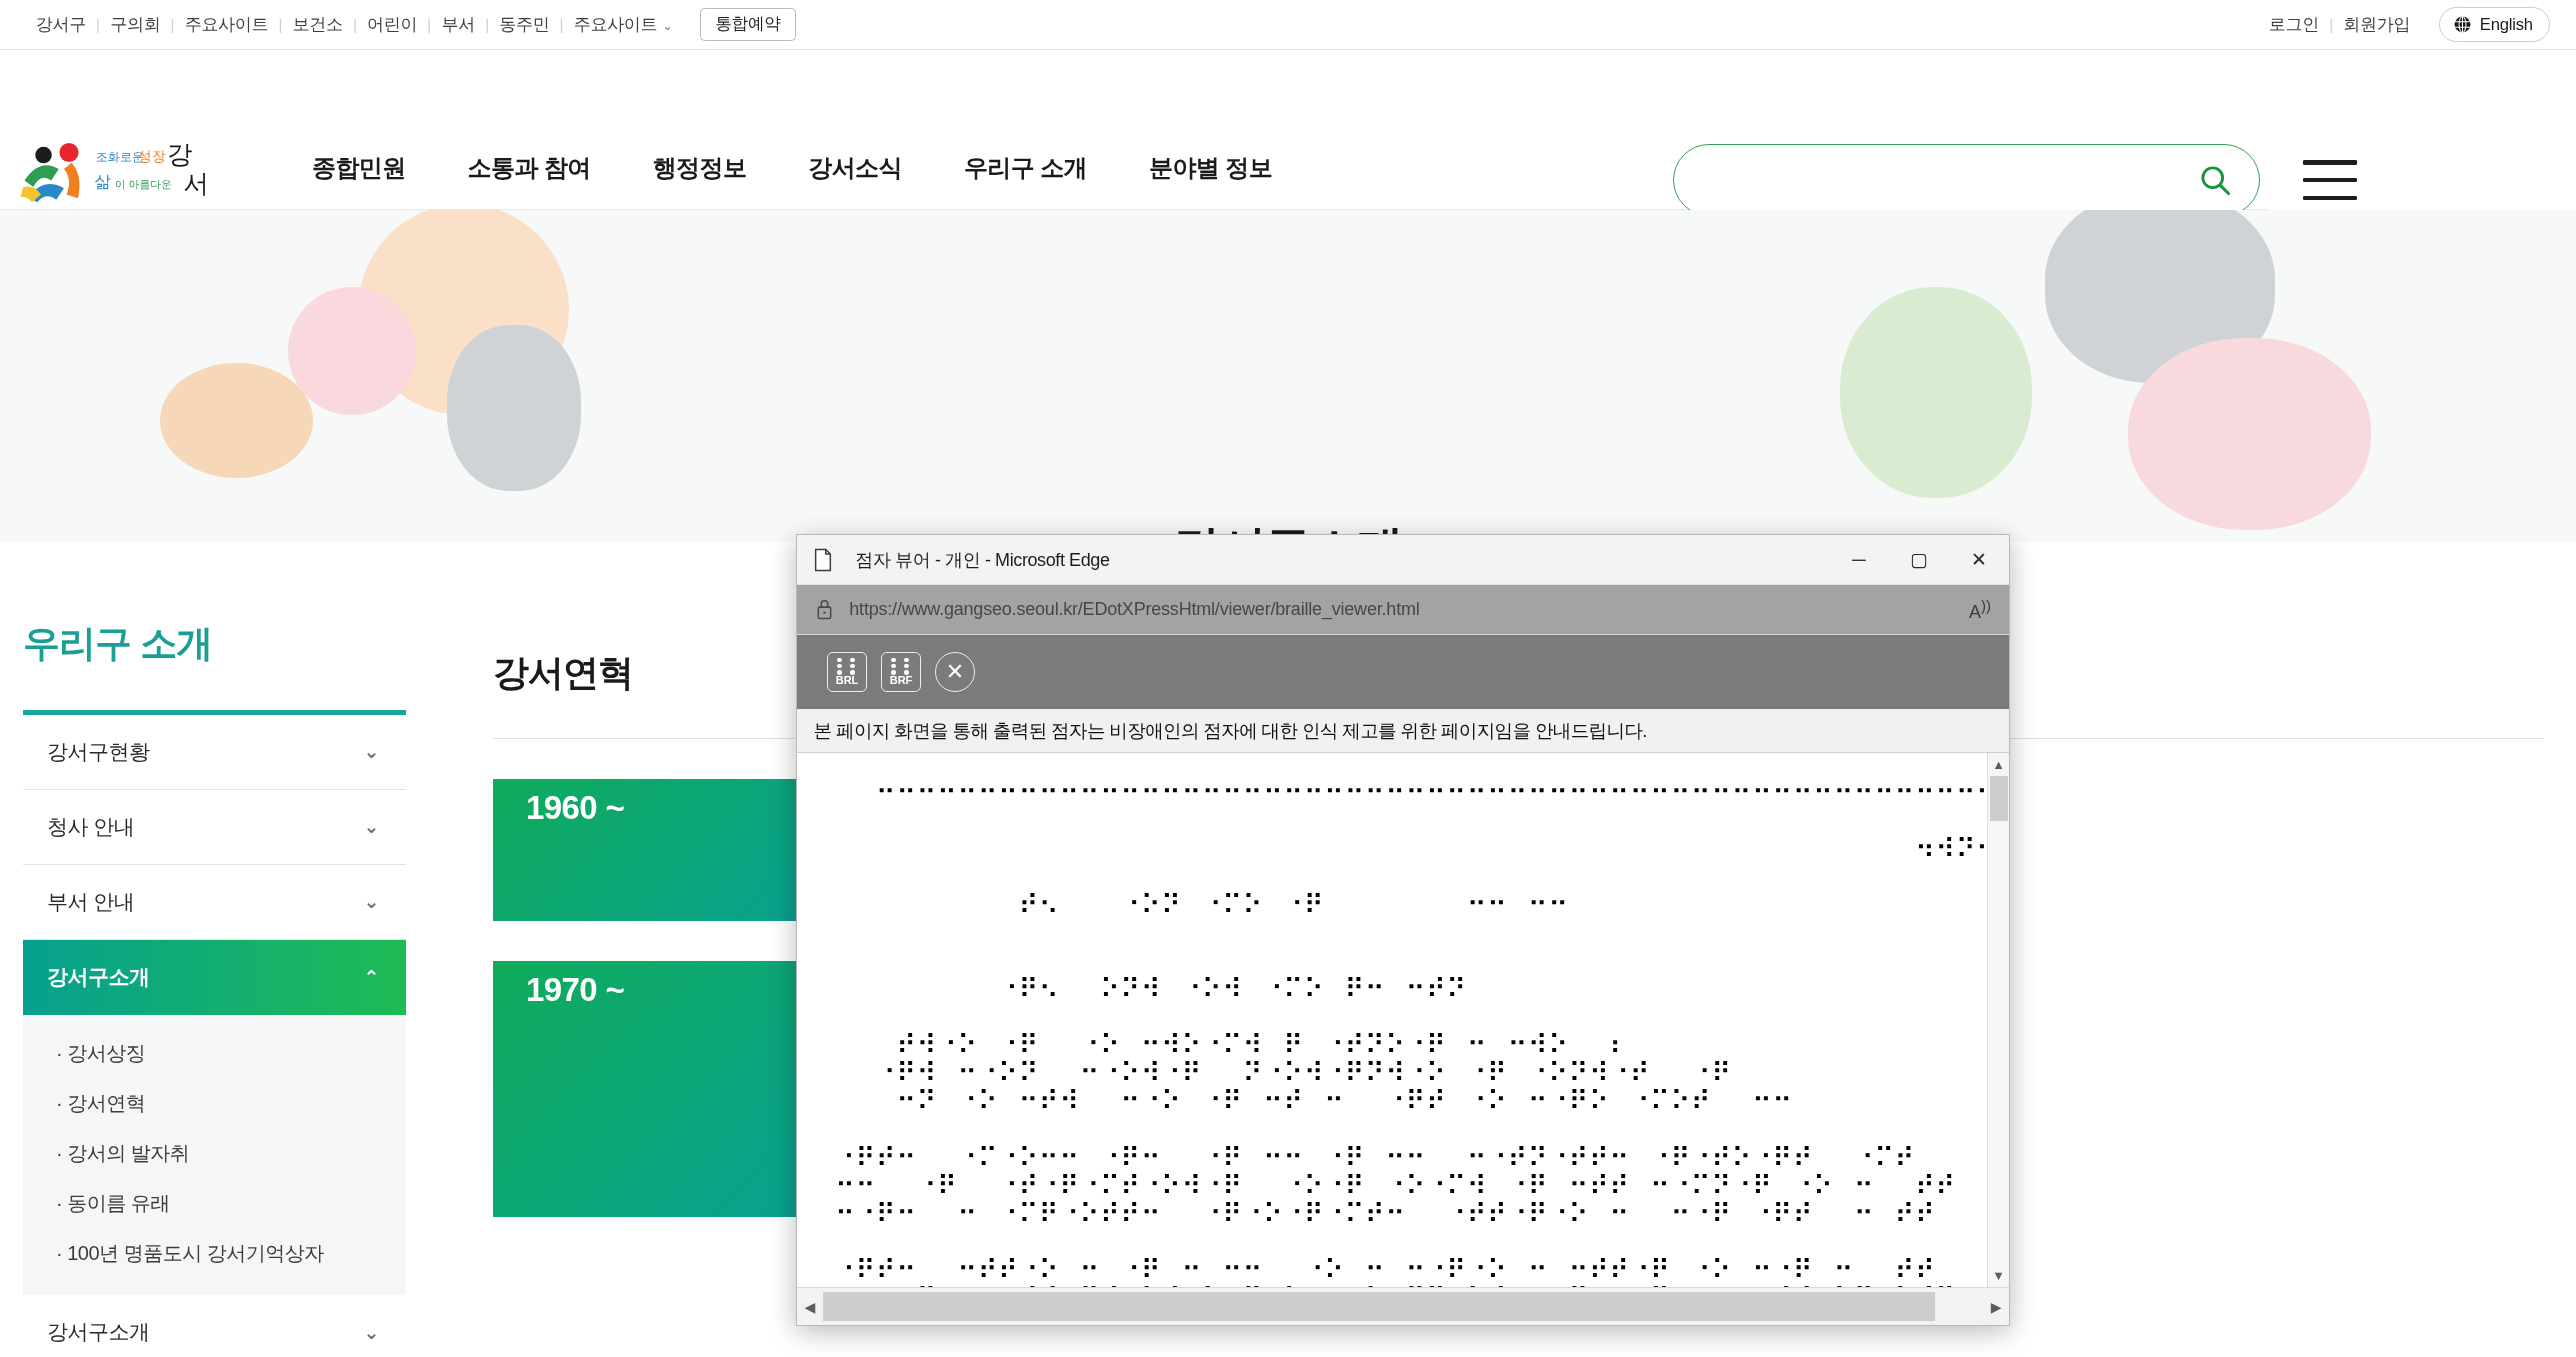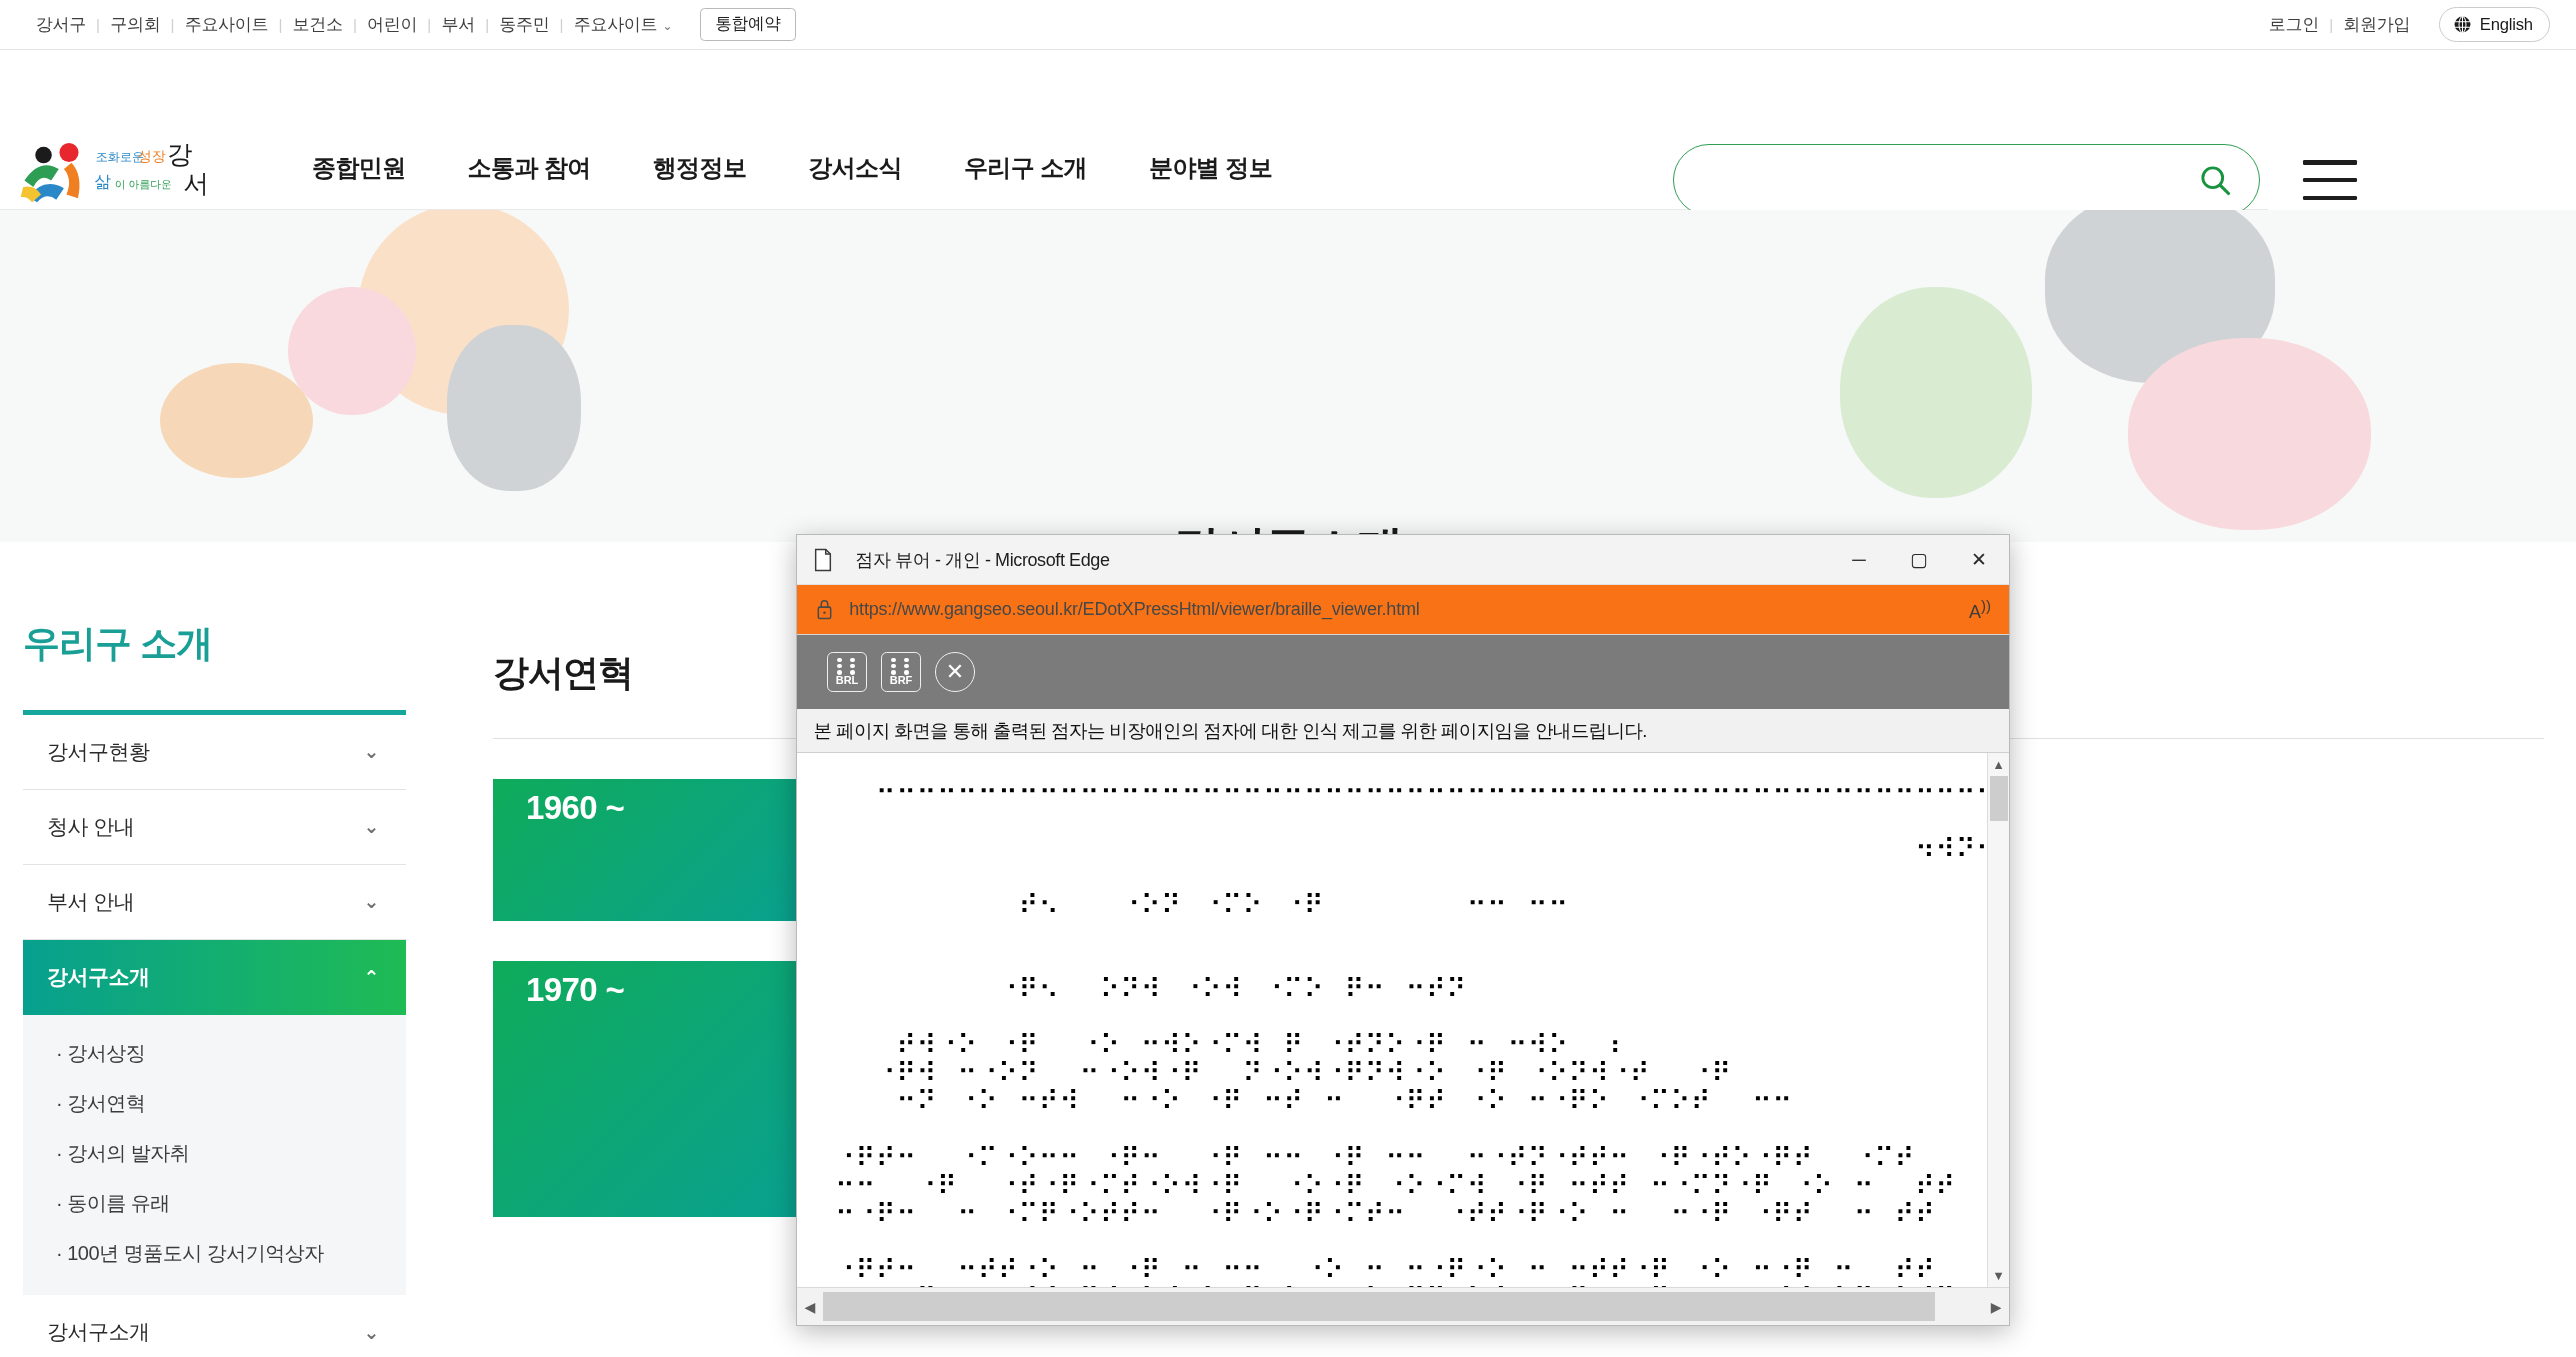--- a/index.html
+++ b/index.html
@@ -129,21 +129,21 @@
     height:50px; background:#f3f3f3; display:flex; align-items:center;
     padding-left:15.3px; border-bottom:0.6px solid #e1e1e1;
   }
   .edge-title-text { font-size:18px; color:#1d1d1d; letter-spacing:-0.4px; margin-left:21px; }
   .edge-winbtns { margin-left:auto; display:flex; }
   .edge-winbtn {
     width:60px; height:50px; display:flex; align-items:center; justify-content:center;
     font-size:19px; color:#2b2b2b;
   }
   .edge-addr {
-    height:50px; background:#f97316; display:flex; align-items:center;
+    height:50px; background:#a3a3a3; display:flex; align-items:center;
     padding: 0 18px; border-bottom:0.6px solid #d6d6d6;
   }
   .edge-url { font-size:18px; color:#474747; margin-left:15.3px; letter-spacing:-0.2px; }
   .edge-readaloud { margin-left:auto; font-size:18px; color:#3c3c3c; }
   .bv-toolbar {
     height:74px; background:#7b7b7b; display:flex; align-items:center;
     padding-left:30px; gap:14px;
   }
   .bv-btn {
     width:40px; height:40px; border:1.3px solid #efefef; border-radius:5.8px;

